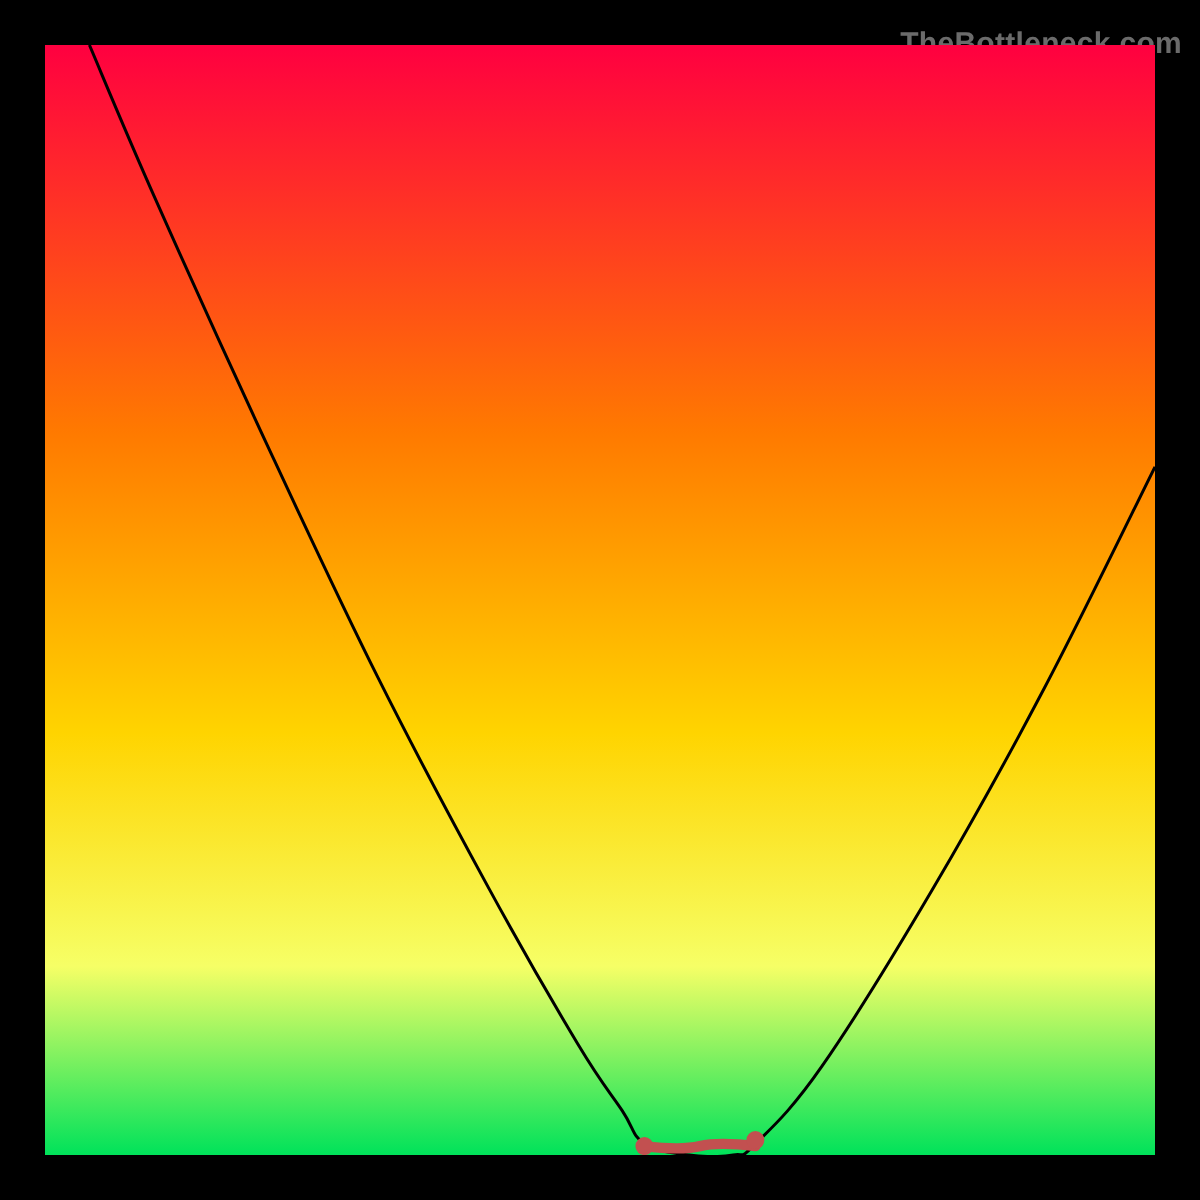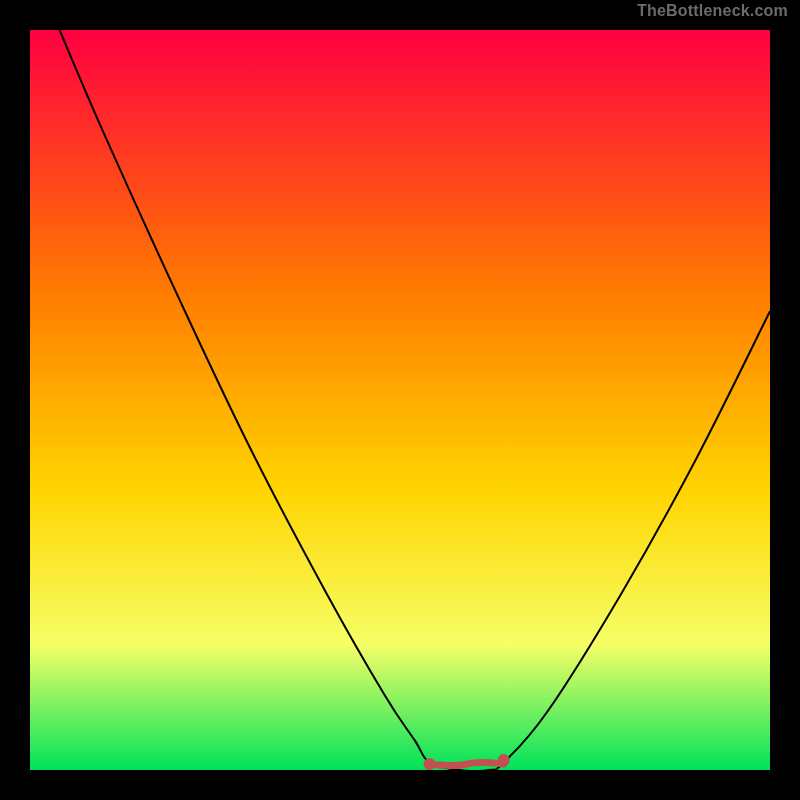--- a/index.html
+++ b/index.html
@@ -12,24 +12,24 @@
     font-family: Arial, Helvetica, sans-serif;
   }
   .frame {
     position: absolute;
     left: 0; top: 0;
     width: 800px; height: 800px;
     background: #000;
   }
   .watermark {
     position: absolute;
-    top: 2px;
+    top: 18px;
     right: 12px;
     color: #6b6b6b;
-    font-size: 16px;
+    font-size: 20px;
     font-weight: 600;
     letter-spacing: 0.2px;
     user-select: none;
   }
   svg {
     position: absolute;
     left: 0; top: 0;
   }
 </style>
 </head>

